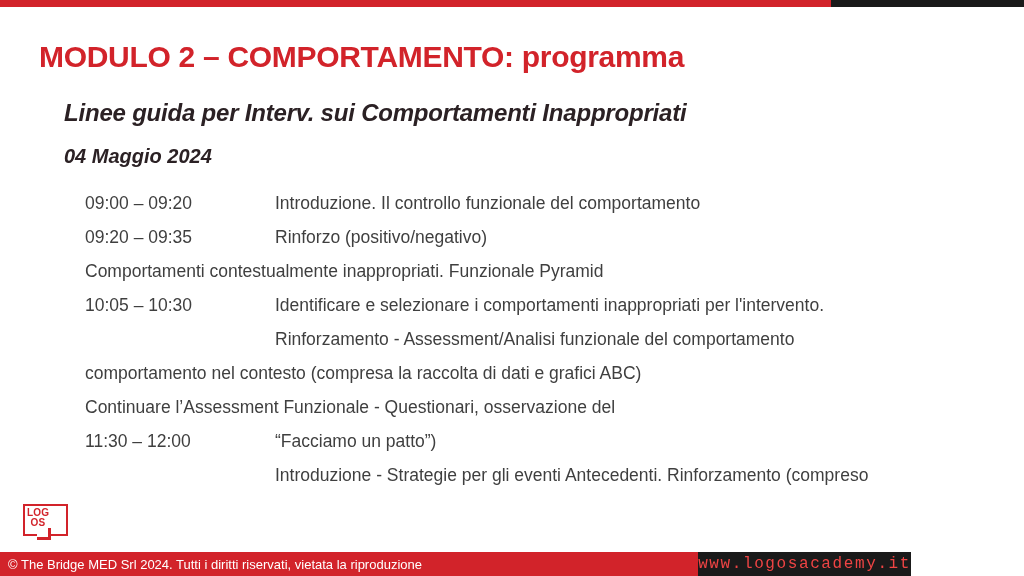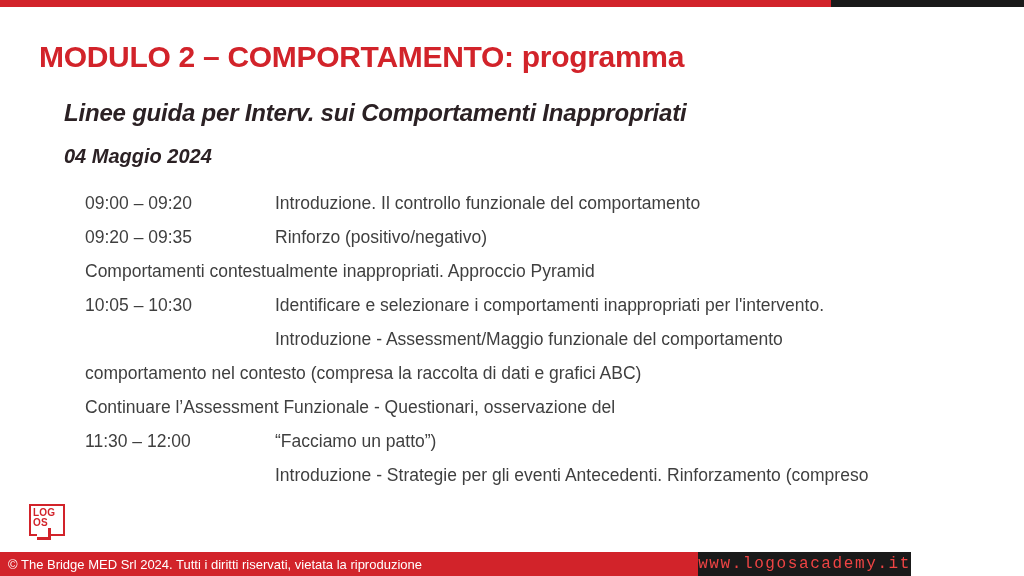--- a/index.html
+++ b/index.html
@@ -38,23 +38,24 @@
     position:absolute;left:85px;top:186px;width:888px;
     font-size:17.5px;color:var(--body-text);
   }
   .schedule-row{display:flex;align-items:flex-start;gap:48px;}
   .time-col{width:142px;flex:none;line-height:34px;white-space:nowrap;}
   .desc-col{flex:1;line-height:34px;}
   .desc-line{display:block;}
 
   .logo{position:absolute;left:17px;top:504px;width:38px;height:42px;}
   .logo-box{
-    position:absolute;left:12px;top:0;width:22px;height:26px;
+    position:absolute;left:6px;top:0;width:22px;height:26px;
     border:2px solid var(--accent-red);
-    padding:2px 8px 0 2px;
+    padding:2px 17px 0 2px;
+    text-align:center;
   }
   .logo-line{
     display:block;font-size:10px;line-height:10px;font-weight:bold;
     color:var(--accent-red);letter-spacing:0.2px;
     font-family:"Liberation Sans", sans-serif;
   }
   .logo-corner{
     position:absolute;left:20px;top:24px;width:11px;height:9px;
     border-right:3px solid var(--accent-red);
     border-bottom:3px solid var(--accent-red);
@@ -96,29 +97,29 @@
 
   <div class="schedule-row">
     <div class="time-col">09:20 – 09:35</div>
     <div class="desc-col">
       <span class="desc-line">Rinforzo (positivo/negativo)</span>
     </div>
   </div>
 
   <div class="schedule-row">
     <div class="desc-col">
-      <span class="desc-line">Comportamenti contestualmente inappropriati. Approccio Pyramid</span>
+      <span class="desc-line">Comportamenti contestualmente inappropriati. Funzionale Pyramid</span>
     </div>
   </div>
 
   <div class="schedule-row">
     <div class="time-col">10:05 – 10:30</div>
     <div class="desc-col">
       <span class="desc-line">Identificare e selezionare i comportamenti inappropriati per l'intervento.</span>
-      <span class="desc-line">Introduzione - Assessment/Maggio funzionale del comportamento</span>
+      <span class="desc-line">Rinforzamento - Assessment/Analisi funzionale del comportamento</span>
     </div>
   </div>
 
   <div class="schedule-row">
     <div class="desc-col">
       <span class="desc-line">comportamento nel contesto (compresa la raccolta di dati e grafici ABC)</span>
       <span class="desc-line">Continuare l’Assessment Funzionale - Questionari, osservazione del</span>
     </div>
   </div>
 

